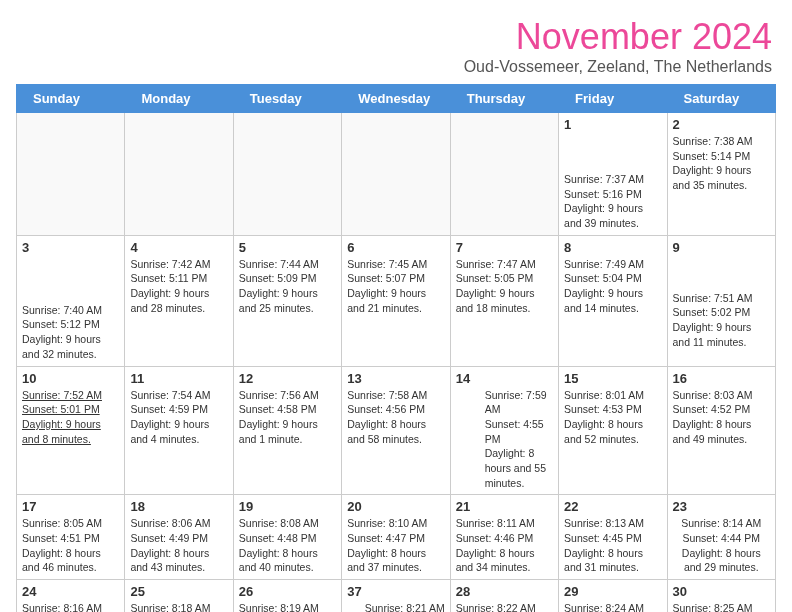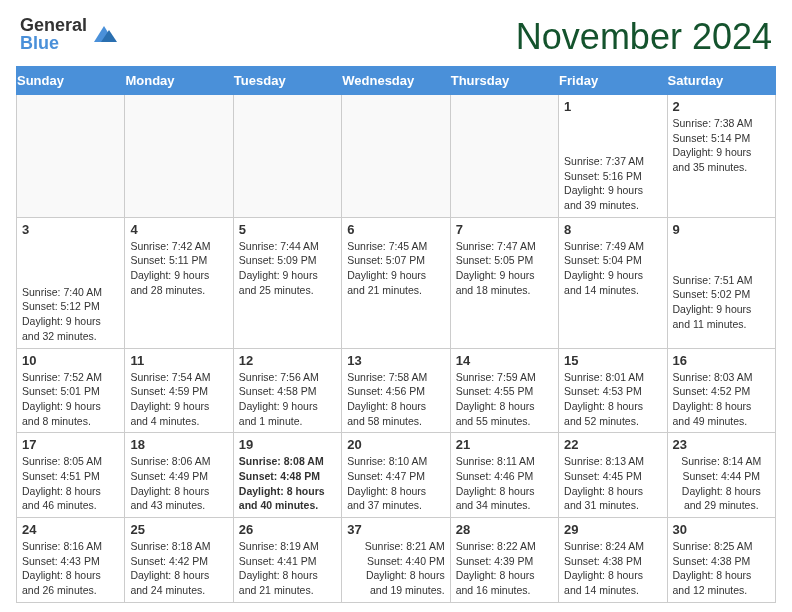--- a/index.html
+++ b/index.html
@@ -5,49 +5,40 @@
     * { box-sizing: border-box; margin: 0; padding: 0; }
     body { font-family: Arial, sans-serif; background: #fff; width: 792px; min-height: 612px; }
 
     .header { display: flex; align-items: flex-start; padding: 16px 20px 8px 20px; }
     .logo { display: flex; align-items: center; }
     .logo-text { display: flex; flex-direction: column; line-height: 1; }
     .logo-general { font-size: 18px; font-weight: bold; color: #333; }
     .logo-blue { font-size: 18px; font-weight: bold; color: #4a90d9; }
     .logo-icon { width: 30px; height: 24px; margin-left: 2px; }
     .title-area { flex: 1; text-align: right; }
-    .month-title { font-size: 36px; color: #14532d; font-weight: normal; }
+    .month-title { font-size: 36px; color: #ec4899; font-weight: normal; }
     .subtitle { font-size: 16px; color: #555; }
 
     .calendar { width: 100%; border-collapse: collapse; margin: 0 8px; width: calc(100% - 16px); margin: 0 auto; }
-    .calendar th { background: #4a90d9; color: #fff; font-size: 13px; font-weight: bold; padding: 6px 0; text-align: left; border: 1px solid #4a90d9; }
+    .calendar th { background: #4a90d9; color: #fff; font-size: 13px; font-weight: bold; padding: 6px 16px; text-align: left; border: 1px solid #4a90d9; }
     .calendar td { border: 1px solid #ccc; vertical-align: top; padding: 4px 5px; font-size: 11px; color: #333; width: calc(100%/7); min-height: 80px; background: #fff; }
     .calendar td.empty { background: #f9f9f9; }
     .calendar tr:nth-child(odd) td:not(.empty) { background: #fff; }
     .day-num { font-size: 13px; font-weight: bold; display: block; margin-bottom: 2px; }
     .day-info { font-size: 10.5px; line-height: 1.4; color: #333; }
 
     .calendar-wrap { padding: 0 8px 8px 8px; }
   </style>
 </head>
 <body>
 
 <div class="header">
-  <div class="logo">
-    <div class="logo-text">
-      <span class="logo-general">General</span>
-      <span class="logo-blue">Blue</span>
-    </div>
-    <svg class="logo-icon" viewBox="0 0 30 24" xmlns="http://www.w3.org/2000/svg">
-      <polygon points="5,20 15,4 25,20" fill="#4a90d9"></polygon>
-      <polygon points="12,20 20,8 28,20" fill="#2a6fb0"></polygon>
-    </svg>
-  </div>
   <div class="title-area">
     <div class="month-title">November 2024</div>
+    <div class="subtitle">Oud-Vossemeer, Zeeland, The Netherlands</div>
   </div>
 </div>
 
 <div class="calendar-wrap">
   <table class="calendar">
     <thead>
       <tr>
       <th>Sunday</th>
           <th>Monday</th>
           <th>Tuesday</th>
@@ -117,21 +108,21 @@
           <td>
             <span class="day-num">9</span>
             <div class="day-info" style="white-space: pre-line; margin-top: 36px;">Sunrise: 7:51 AM
 Sunset: 5:02 PM
 Daylight: 9 hours and 11 minutes.</div>
           </td>
         </tr>
         <tr>
           <td>
             <span class="day-num">10</span>
-            <div class="day-info" style="white-space: pre-line;">Sunrise: 7:52 AM
+            <div class="day-info" style="white-space: pre-line; text-decoration: underline;">Sunrise: 7:52 AM
 Sunset: 5:01 PM
 Daylight: 9 hours and 8 minutes.</div>
           </td>
           <td>
             <span class="day-num">11</span>
             <div class="day-info" style="white-space: pre-line;">Sunrise: 7:54 AM
 Sunset: 4:59 PM
 Daylight: 9 hours and 4 minutes.</div>
           </td>
           <td>
@@ -141,21 +132,21 @@
 Daylight: 9 hours and 1 minute.</div>
           </td>
           <td>
             <span class="day-num">13</span>
             <div class="day-info" style="white-space: pre-line;">Sunrise: 7:58 AM
 Sunset: 4:56 PM
 Daylight: 8 hours and 58 minutes.</div>
           </td>
           <td>
             <span class="day-num">14</span>
-            <div class="day-info" style="white-space: pre-line;">Sunrise: 7:59 AM
+            <div class="day-info" style="white-space: pre-line; margin-left: 29px;">Sunrise: 7:59 AM
 Sunset: 4:55 PM
 Daylight: 8 hours and 55 minutes.</div>
           </td>
           <td>
             <span class="day-num">15</span>
             <div class="day-info" style="white-space: pre-line;">Sunrise: 8:01 AM
 Sunset: 4:53 PM
 Daylight: 8 hours and 52 minutes.</div>
           </td>
           <td>
@@ -173,21 +164,21 @@
 Daylight: 8 hours and 46 minutes.</div>
           </td>
           <td>
             <span class="day-num">18</span>
             <div class="day-info" style="white-space: pre-line;">Sunrise: 8:06 AM
 Sunset: 4:49 PM
 Daylight: 8 hours and 43 minutes.</div>
           </td>
           <td>
             <span class="day-num">19</span>
-            <div class="day-info" style="white-space: pre-line; font-weight: bold;">Sunrise: 8:08 AM
+            <div class="day-info" style="white-space: pre-line;">Sunrise: 8:08 AM
 Sunset: 4:48 PM
 Daylight: 8 hours and 40 minutes.</div>
           </td>
           <td>
             <span class="day-num">20</span>
             <div class="day-info" style="white-space: pre-line;">Sunrise: 8:10 AM
 Sunset: 4:47 PM
 Daylight: 8 hours and 37 minutes.</div>
           </td>
           <td>

